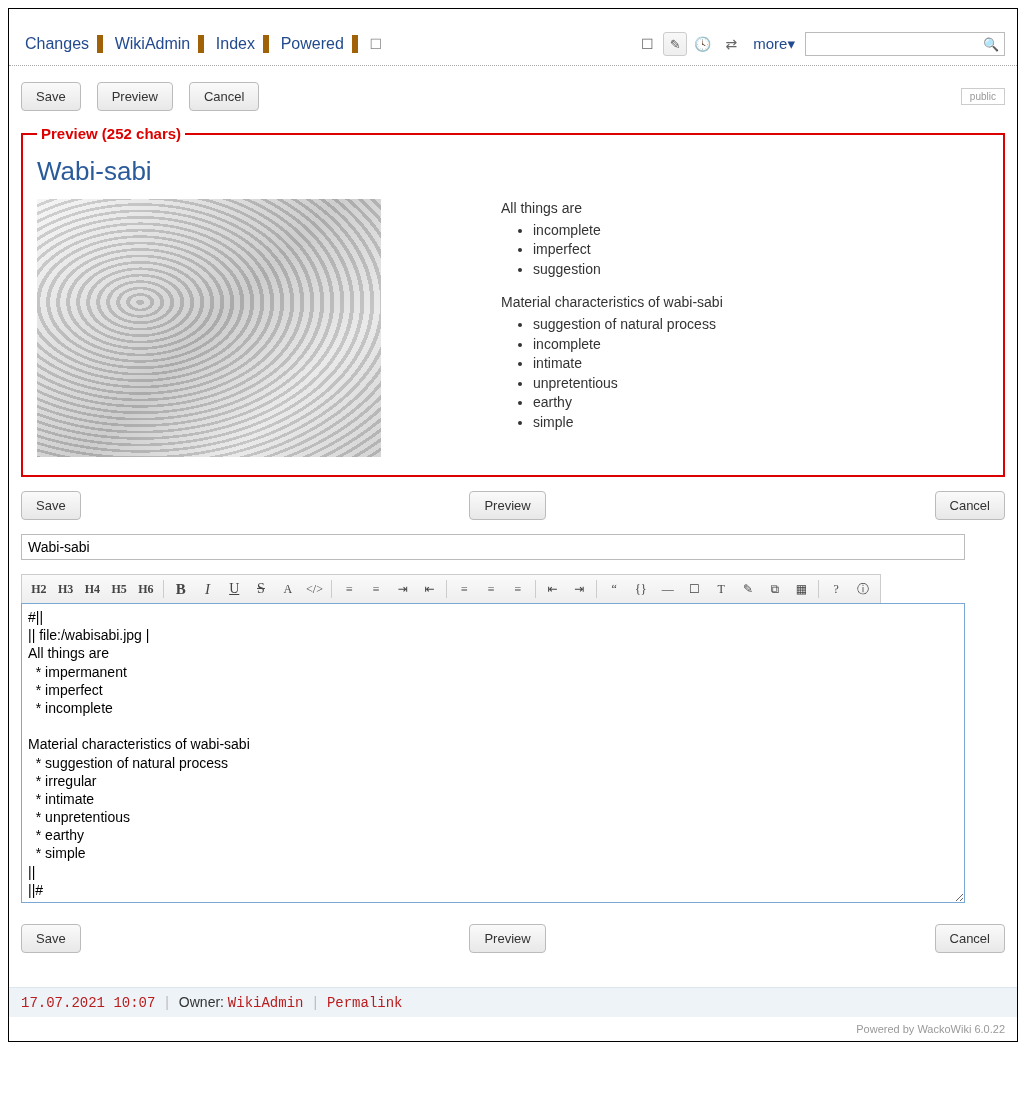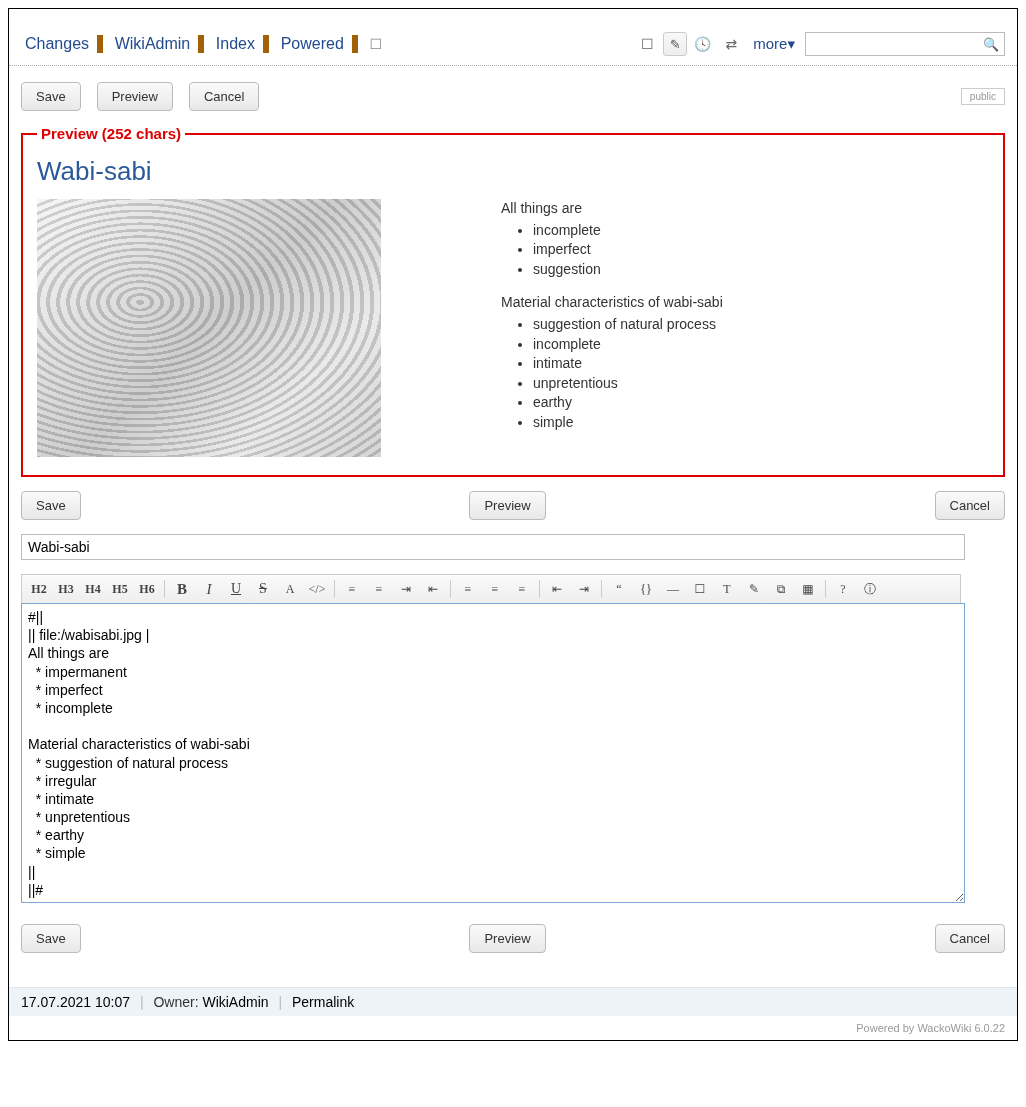--- a/index.html
+++ b/index.html
@@ -34,31 +34,31 @@
 fieldset.preview legend { color: #d00; font-weight: bold; font-size: 15px; padding: 0 4px; }
 .preview-title { color: #2a5a9a; font-size: 26px; margin: 4px 0 12px 0; }
 .preview-body { display: flex; gap: 120px; align-items: flex-start; }
 .img-ph { width: 344px; height: 258px; background: linear-gradient(135deg,#f5f5f5 0%,#e0e0e0 25%,#c8c8c8 50%,#e8e8e8 75%,#d0d0d0 100%); position: relative; overflow: hidden; }
 .img-ph::before { content:""; position:absolute; inset:0; background: repeating-radial-gradient(ellipse at 30% 40%, rgba(0,0,0,0.15) 0px, rgba(0,0,0,0.15) 4px, rgba(255,255,255,0.1) 4px, rgba(255,255,255,0.1) 10px); }
 .preview-text { font-size: 14px; line-height: 1.4; }
 .preview-text ul { margin: 2px 0 14px 0; padding-left: 32px; }
 .preview-text ul li { list-style: disc; }
 .title-label { font-size: 13px; margin: 8px 0 4px 0; }
 .title-input { width: 944px; border: 1px solid #bbb; padding: 4px 6px; font-size: 14px; }
-.toolbar { margin-top: 14px; border: 1px solid #ccc; border-bottom: none; background: linear-gradient(#fafafa,#eee); padding: 3px 4px; display: flex; align-items: center; gap: 1px; width: 940px; }
+.toolbar { margin-top: 14px; border: 1px solid #ccc; border-bottom: none; background: linear-gradient(#fafafa,#eee); padding: 3px 4px; display: flex; align-items: center; gap: 1px; width: 860px; }
 .tb { width: 26px; height: 22px; display: inline-flex; align-items: center; justify-content: center; font-size: 12px; color: #444; cursor: pointer; font-family: Georgia, serif; }
 .tb.b { font-weight: bold; font-size: 15px; }
 .tb.i { font-style: italic; font-size: 15px; }
 .tb.u { text-decoration: underline; font-size: 14px; }
 .tb.s { text-decoration: line-through; font-size: 14px; }
 .tb-sep { width: 1px; height: 18px; background: #ccc; margin: 0 3px; }
 .tb.h { font-weight: bold; font-size: 12px; }
 .editor { width: 944px; height: 300px; border: 1px solid #7aa7d4; padding: 4px 6px; font-family: Verdana, sans-serif; font-size: 14px; line-height: 1.3; resize: both; outline: none; }
 .footer-bar { background: #eef3f8; border-top: 1px solid #dde5ee; padding: 6px 12px; margin-top: 8px; font-size: 14px; color: #333; }
-.footer-bar a { color: #000000; text-decoration: none; }
+.footer-bar a { color: #b91c1c; text-decoration: none; font-family: Liberation Mono, monospace; }
 .footer-bar .sep { color: #bbb; margin: 0 6px; }
 .powered { text-align: right; padding: 6px 12px; font-size: 11px; color: #999; }
 </style>
 </head>
 <body>
 
 <div class="outer">
 
 
   <div class="nav-row">

